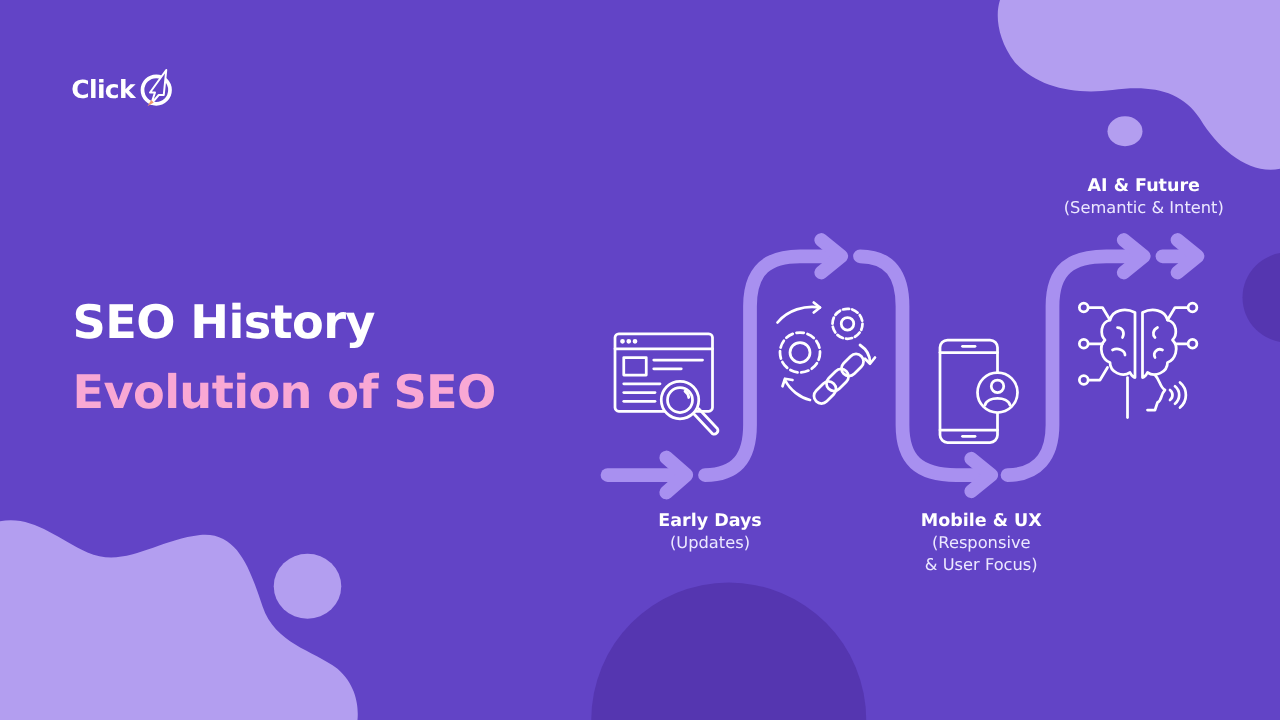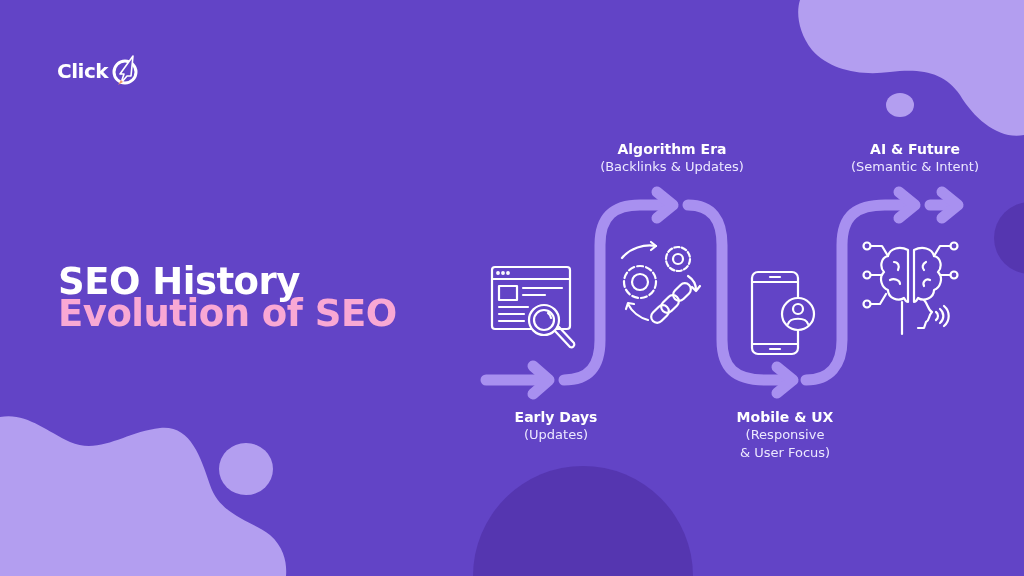--- a/index.html
+++ b/index.html
@@ -1,21 +1,21 @@
 <!DOCTYPE html>
 <html><head>
 <meta charset="utf-8">
 <style>
   html, body { margin:0; padding:0; }
   body { width:1024px; height:576px; overflow:hidden; background:#6244c6; font-family:"DejaVu Sans", sans-serif; }
   .canvas { position:relative; width:1024px; height:576px; background:#6244c6; overflow:hidden; }
   .bg { position:absolute; left:0; top:0; }
   .logo { position:absolute; left:57px; top:54px; display:flex; align-items:center; color:#fff; font-weight:bold; font-size:20px; letter-spacing:-0.5px; font-family:"DejaVu Sans", sans-serif; }
   .logo .mark { width:28px; height:34px; margin:0 1px 0 3px; }
-  .title1 { position:absolute; left:58px; top:236px; color:#ffffff; font-weight:bold; font-size:37px; letter-spacing:-0.5px;margin-top:24px; }
+  .title1 { position:absolute; left:58px; top:236px; color:#ffffff; font-weight:bold; font-size:37px; letter-spacing:-0.5px; }
   .title2 { position:absolute; left:58px; top:292px; color:#f9a8d4; font-weight:bold; font-size:37px; letter-spacing:-0.5px; }
   .label { position:absolute; text-align:center; color:#fff; font-size:13px; line-height:18px; }
   .label .head { font-weight:bold; font-size:14px; }
   .label .sub { color:#ece8ff; font-size:13px; }
   .flow { position:absolute; left:0; top:0; }
   .icon { position:absolute; }
 </style>
 </head>
 <body>
 
@@ -136,29 +136,25 @@
       <path d="M64,24 C60,26 60,30 62,32"></path>
         <path d="M68,42 C64,40 60,44 62,48"></path>
       <path d="M40,64 L40,96"></path>
       <path d="M62,62 C66,66 66,72 70,74 C66,78 68,82 64,84 L62,90 L56,90"></path>
       <path d="M74,74 a5,5 0 0 1 0,8"></path>
         <path d="M78,71 a9,9 0 0 1 0,14"></path>
         <path d="M82,68 a13,13 0 0 1 0,20"></path>
     </g>
   </svg>
 
-  <div class="label" style="left:486px;top:408px;width:140px">
+  <div class="label" style="left:498px;top:408px;width:140px">
     <div class="head">Early Days</div>
     <div class="sub">(Updates)</div>
   </div>
 
-  <div class="label" style="left:572px;top:140px;width:200px">
-    <div class="head">Algorithm Era</div>
-    <div class="sub">(Backlinks &amp; Updates)</div>
-  </div>
 
   <div class="label" style="left:715px;top:408px;width:140px">
     <div class="head">Mobile &amp; UX</div>
     <div class="sub">(Responsive</div>
     <div class="sub">&amp; User Focus)</div>
   </div>
 
   <div class="label" style="left:820px;top:140px;width:190px">
     <div class="head">AI &amp; Future</div>
     <div class="sub">(Semantic &amp; Intent)</div>

